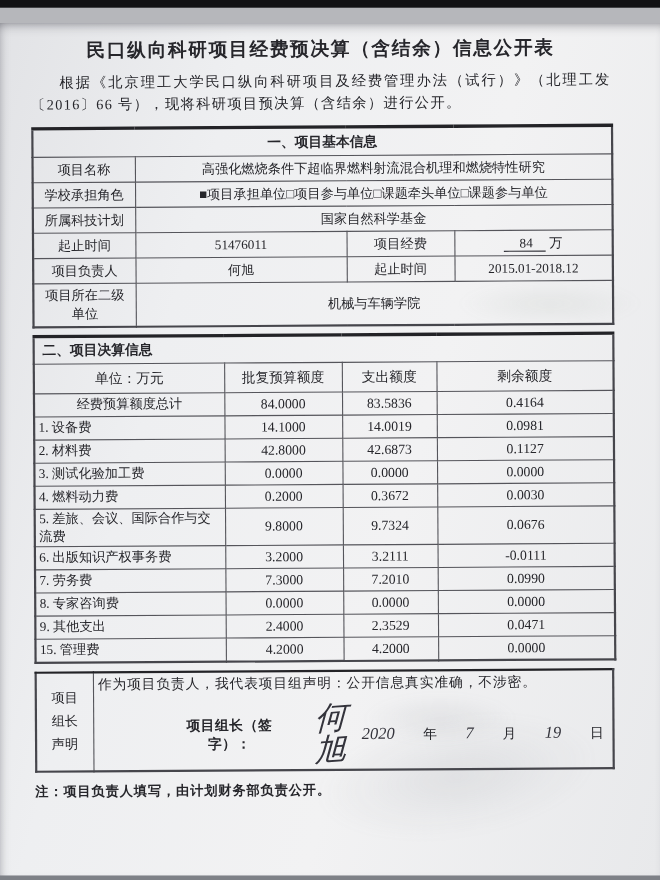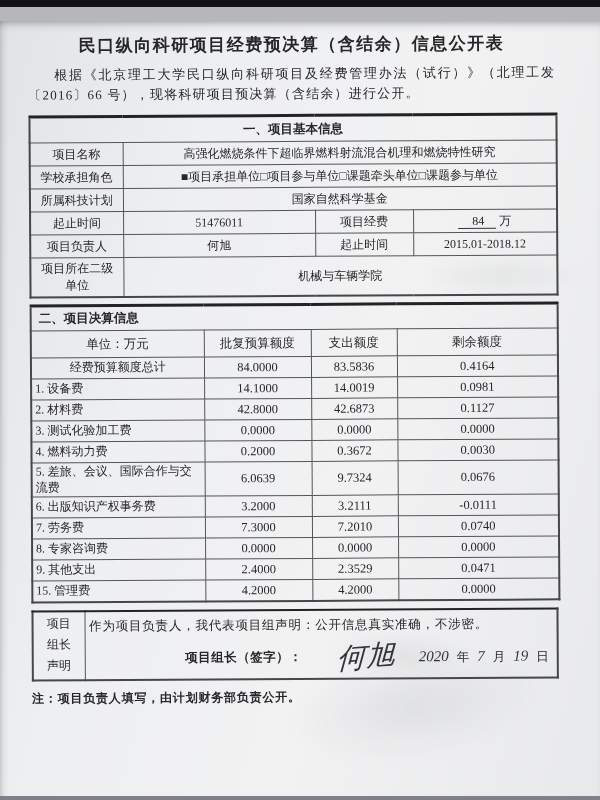--- a/index.html
+++ b/index.html
@@ -72,29 +72,29 @@
   .underlined { border-bottom: 1px solid #33333a; padding: 0 12px 0 14px; }
   .t2 .col-head td { height: 22px; text-align: center; font-size: 12.5px; }
   .t2 tbody td { height: 16px; }
   .t2 .cat { text-align: left; padding: 1px 3px; line-height: 1.3; }
   .t2 .num { text-align: center; font-size: 12.5px; }
   .t2 tbody tr:first-of-type td.cat { text-align: center; }
   .t3 td.decl-label-cell { text-align: center; font-family: Liberation Mono, monospace; }
   .decl-body { padding: 6px 8px 10px 8px; text-align: left; }
   .statement { font-size: 12.5px; letter-spacing: 0.8px; }
   .sign-row { display: flex; align-items: center; margin-top: 9px; }
-  .sign-label { font-weight: bold; font-size: 12.5px; margin-left: 96px; letter-spacing: 0.5px; text-align: center; }
+  .sign-label { font-weight: bold; font-size: 12.5px; margin-left: 76px; letter-spacing: 0.5px; text-align: center; }
   .hand { font-style: italic; color: #34343c; }
   .signature-text {
     font-size: 29px; line-height: 1; display: inline-block;
     transform: rotate(-4deg) skewX(-6deg); margin-left: 34px;
   }
   .date-group {
     margin-left: auto; margin-right: 4px;
-    display: inline-flex; align-items: baseline; gap: 8px;
+    display: inline-flex; align-items: baseline; gap: 26px;
     font-size: 12.5px;
   }
   .date-group .hand { font-size: 15px; }
   .footnote {
     margin: 9px 0 0 0; font-size: 12px; font-weight: bold; letter-spacing: 0.8px;
   }
 </style>
 </head>
 <body>
 
@@ -208,37 +208,37 @@
 
             <tr>
               <td class="cat">4. 燃料动力费</td>
               <td class="num">0.2000</td>
               <td class="num">0.3672</td>
               <td class="num">0.0030</td>
             </tr>
 
             <tr>
               <td class="cat">5. 差旅、会议、国际合作与交流费</td>
-              <td class="num">6.0639</td>
+              <td class="num">9.8000</td>
               <td class="num">9.7324</td>
               <td class="num">0.0676</td>
             </tr>
 
             <tr>
               <td class="cat">6. 出版知识产权事务费</td>
               <td class="num">3.2000</td>
               <td class="num">3.2111</td>
               <td class="num">-0.0111</td>
             </tr>
 
             <tr>
               <td class="cat">7. 劳务费</td>
               <td class="num">7.3000</td>
               <td class="num">7.2010</td>
-              <td class="num">0.0740</td>
+              <td class="num">0.0990</td>
             </tr>
 
             <tr>
               <td class="cat">8. 专家咨询费</td>
               <td class="num">0.0000</td>
               <td class="num">0.0000</td>
               <td class="num">0.0000</td>
             </tr>
 
             <tr>

